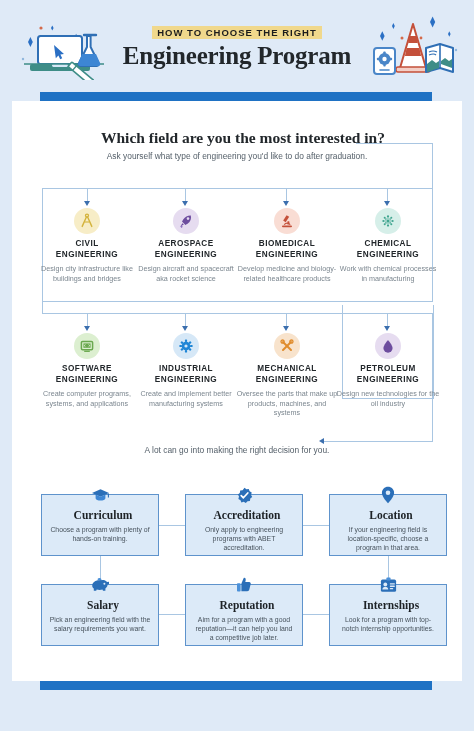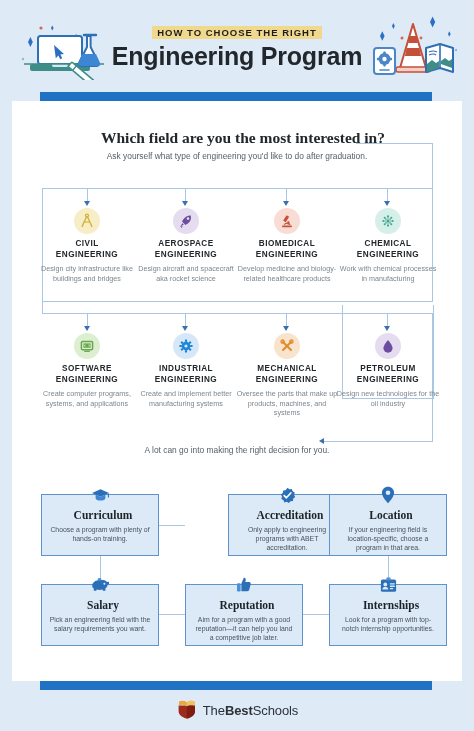--- a/index.html
+++ b/index.html
@@ -27,21 +27,21 @@
   .kicker{
     display:inline-block;
     font-family:Liberation Sans, sans-serif;
     font-weight:bold;font-size:9.5px;letter-spacing:1.0px;
     color:#1c1c1c;
     background:#f0d88c;
     padding:1px 5px 1px 5px;
     line-height:11px;
   }
   .maintitle{
-    font-family:Liberation Sans, sans-serif;
+    font-family:Liberation Serif, serif;
     font-weight:bold;
     font-size:25px;
     color:#22272b;
     margin-top:2px;
     letter-spacing:-0.2px;
     line-height:28px;
   }
 
   
   .bluebar-top{
@@ -436,21 +436,21 @@
       <svg width="19" height="15" viewBox="0 0 19 15">
         <path d="M9.5 1.2 L18 5 L9.5 8.8 L1 5 Z" fill="#2b6fb8"></path>
         <path d="M4.6 6.4 L4.6 10.2 C4.6 11.6 7 12.6 9.5 12.6 C12 12.6 14.4 11.6 14.4 10.2 L14.4 6.4 L9.5 8.8 Z" fill="#3f87d4"></path>
         <line x1="17.4" y1="5.4" x2="17.4" y2="9.6" stroke="#2b6fb8" stroke-width="1.1"></line>
       </svg>
     </div>
     <div class="fcard-title">Curriculum</div>
     <div class="fcard-desc">Choose a program with plenty of hands-on training.</div>
   </div>
 
-  <div class="fcard" style="left:185px;top:494px;margin-left:43px;">
+  <div class="fcard" style="left:185px;top:494px;">
     <div class="fcard-ic">
       <svg width="17" height="17" viewBox="0 0 17 17">
         <path d="M8.5 0.8 L10.4 2.3 L12.8 2 L13.6 4.3 L15.7 5.5 L15.1 7.9 L16.2 10 L14.3 11.5 L13.9 13.9 L11.5 14.2 L9.8 15.9 L7.7 14.8 L5.4 15.4 L4.5 13.2 L2.4 12 L3 9.6 L1.9 7.5 L3.8 6 L4.2 3.6 L6.6 3.3 Z" fill="#2b6fb8"></path>
         <path d="M5.2 8.6 L7.4 10.8 L11.8 6" fill="none" stroke="#ffffff" stroke-width="1.7" stroke-linecap="round" stroke-linejoin="round"></path>
       </svg>
     </div>
     <div class="fcard-title">Accreditation</div>
     <div class="fcard-desc">Only apply to engineering programs with ABET accreditation.</div>
   </div>
 
@@ -497,25 +497,14 @@
         <path d="M2.4 12.4 C2.4 10.6 3.7 9.8 5.3 9.8 C6.9 9.8 8.2 10.6 8.2 12.4 Z" fill="#dceaf8"></path>
         <rect x="9.8" y="6.2" width="5.1" height="1.3" rx="0.6" fill="#dceaf8"></rect>
         <rect x="9.8" y="8.6" width="5.1" height="1.3" rx="0.6" fill="#dceaf8"></rect>
         <rect x="9.8" y="11" width="3.4" height="1.3" rx="0.6" fill="#dceaf8"></rect>
       </svg>
     </div>
     <div class="fcard-title">Internships</div>
     <div class="fcard-desc">Look for a program with top-notch internship opportunities.</div>
   </div>
 
-  <div class="footer">
-    <span>
-      <svg width="22" height="22" viewBox="0 0 22 22">
-        <path d="M2.6 7.4 L2.6 13 C2.6 17.2 6.4 19.6 10.8 20.6 C15.2 19.6 19 17.2 19 13 L19 7.4 Z" fill="#9c2a1e"></path>
-        <path d="M10.8 7.4 L10.8 20.6 C15.2 19.6 19 17.2 19 13 L19 7.4 Z" fill="#7d1d14"></path>
-        <path d="M3 3.6 C5.4 2.4 8.4 2.6 10.8 4.2 C13.2 2.6 16.2 2.4 18.6 3.6 L18.6 7.6 C16.2 6.4 13.2 6.6 10.8 8.2 C8.4 6.6 5.4 6.4 3 7.6 Z" fill="#e8a93a"></path>
-        <path d="M10.8 4.2 C13.2 2.6 16.2 2.4 18.6 3.6 L18.6 7.6 C16.2 6.4 13.2 6.6 10.8 8.2 Z" fill="#f2c25c"></path>
-      </svg>
-    </span>
-    <span class="logo-text"><span>The</span><b>Best</b><span>Schools</span></span>
-  </div>
 
 </div>
 
 </body></html>

